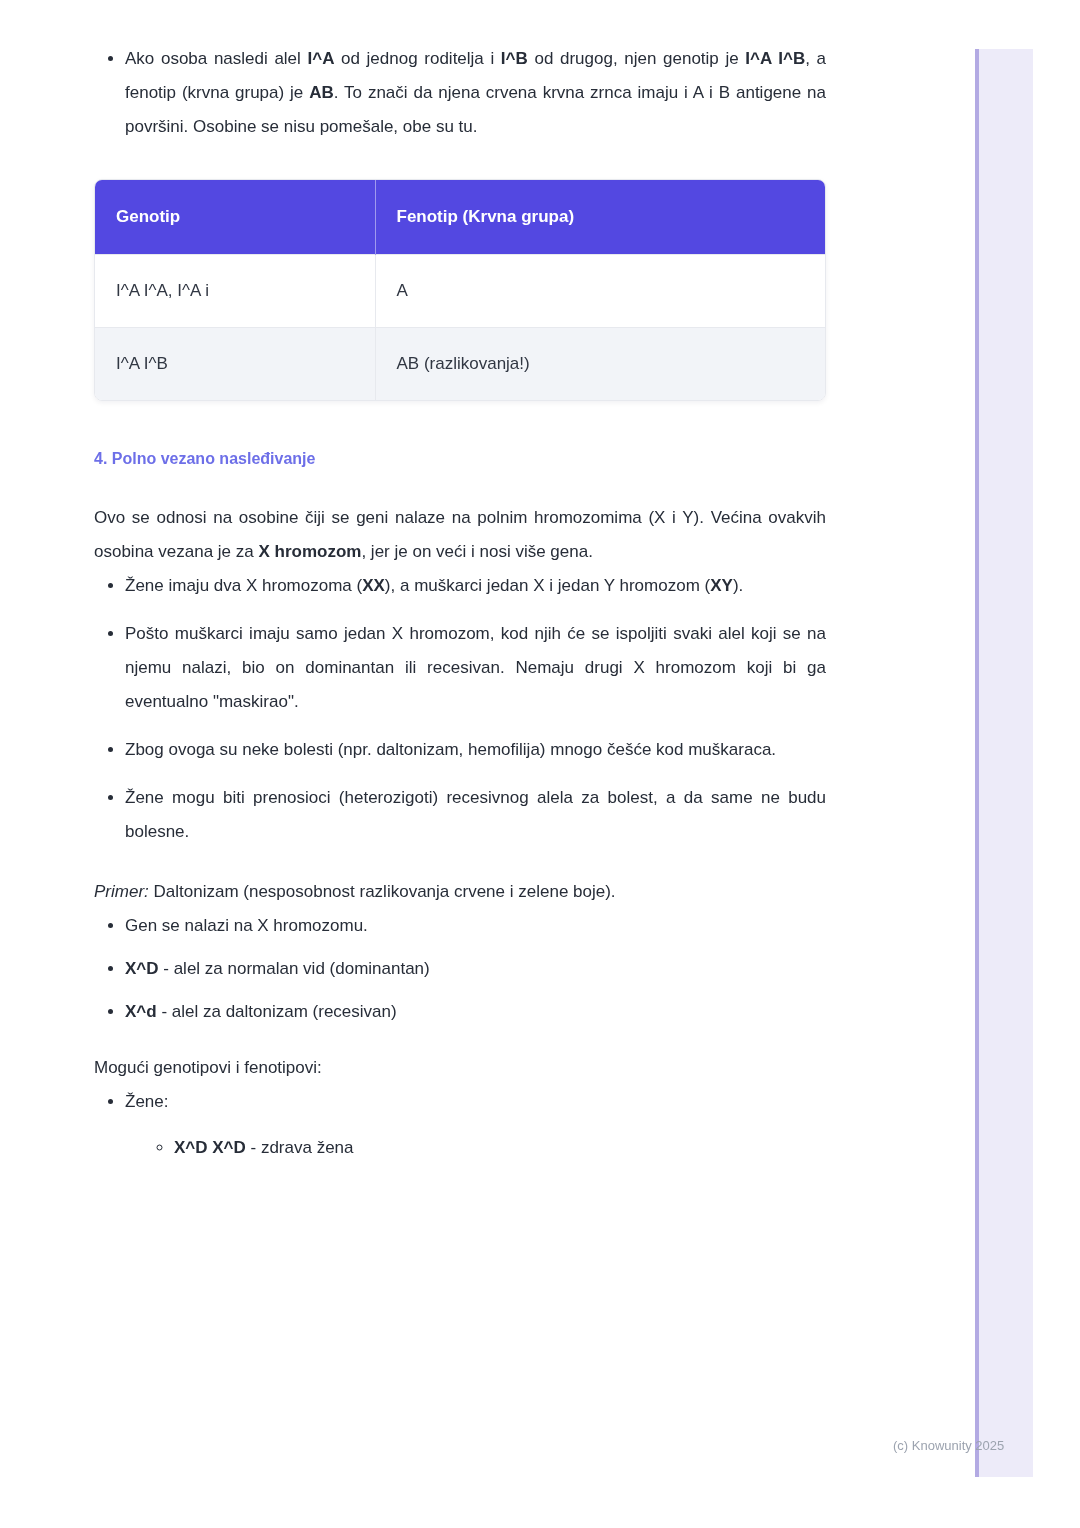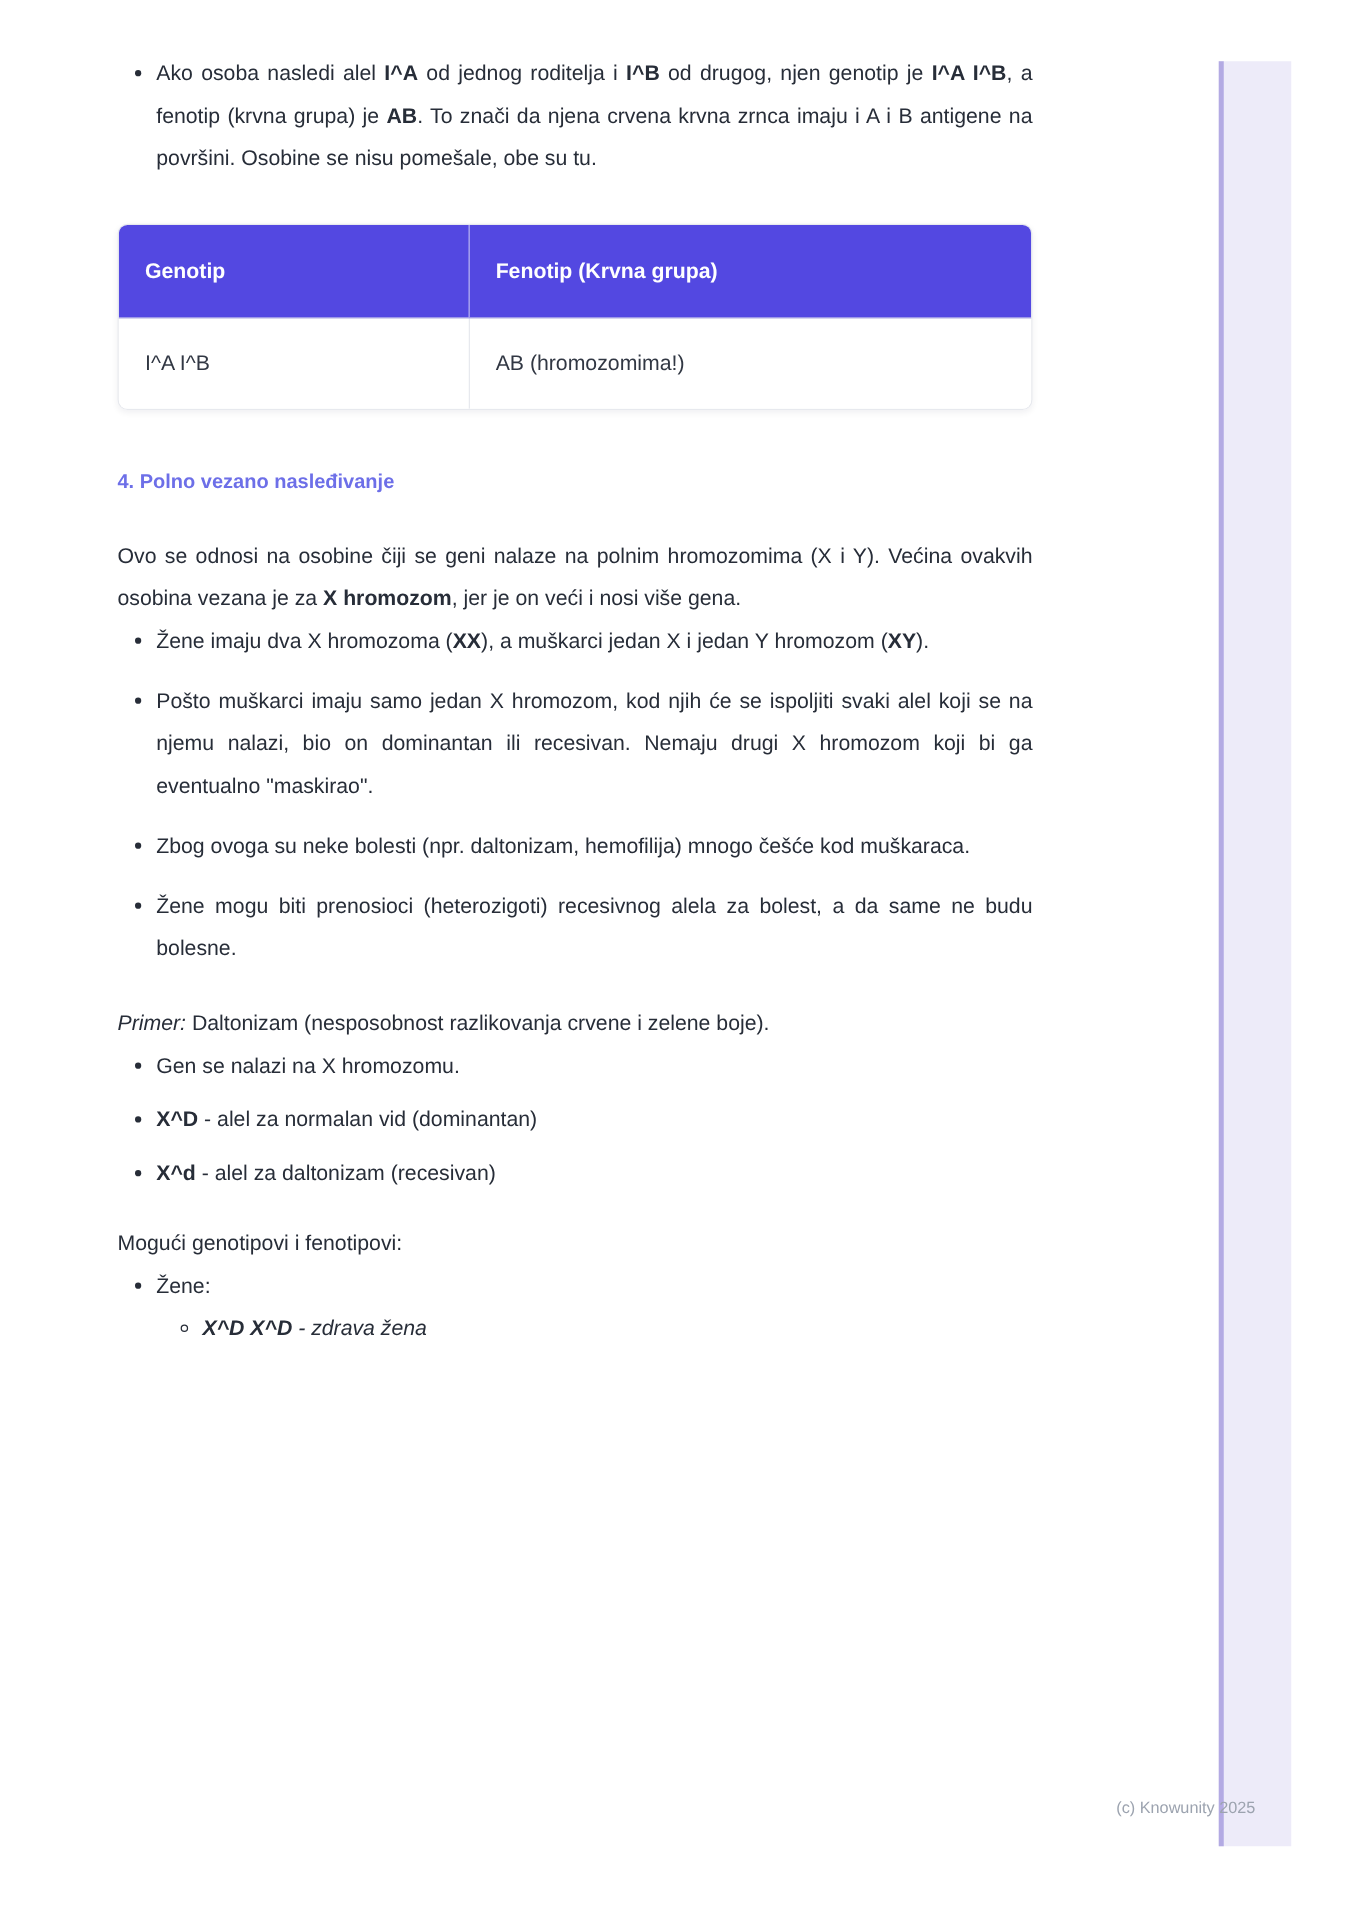--- a/index.html
+++ b/index.html
@@ -33,21 +33,21 @@
     position:absolute; left:94px; top:42px; width:732px;
     font-size:17px; line-height:34px; z-index:2;
     color:#272d38;
   }
 
   ul.blist { margin:0; padding:0 0 0 31px; list-style:disc; text-align:justify; }
   ul.blist > li { margin:0 0 14px 0; padding-left:0; }
   ul.blist > li:last-child { margin-bottom:0; }
   ul.blist.tight > li { margin-bottom:9px; }
   ul.sublist { margin:0; padding:0 0 0 37px; list-style:circle; text-align:left; }
-  ul.sublist > li { margin:0;font-style:italic; }
+  ul.sublist > li { margin:12px; }
 
   .para { margin:0; text-align:justify; }
 
   
   .tablewrap {
     margin-top:35px;
     border:1px solid #e7e9ee;
     border-radius:8px;
     overflow:hidden;
     box-shadow:0 2px 5px rgba(20,20,43,0.06);
@@ -100,22 +100,26 @@
           <col>
         </colgroup>
       <thead>
         <tr>
           <th>Genotip</th>
           <th>Fenotip (Krvna grupa)</th>
         </tr>
       </thead>
       <tbody>
         <tr>
+          <td>I^A I^A, I^A i</td>
+          <td>A</td>
+        </tr>
+        <tr>
           <td>I^A I^B</td>
-          <td>AB (hromozomima!)</td>
+          <td>AB (razlikovanja!)</td>
         </tr>
       </tbody>
     </table>
   </div>
 
   <h2 class="section-heading">4. Polno vezano nasleđivanje</h2>
 
   <p class="para"><span>Ovo se odnosi na osobine čiji se geni nalaze na polnim hromozomima (X i Y). Većina ovakvih osobina vezana je za </span><span style="font-weight: 700;">X hromozom</span><span>, jer je on veći i nosi više gena.</span></p>
 
   <ul class="blist mt24">

